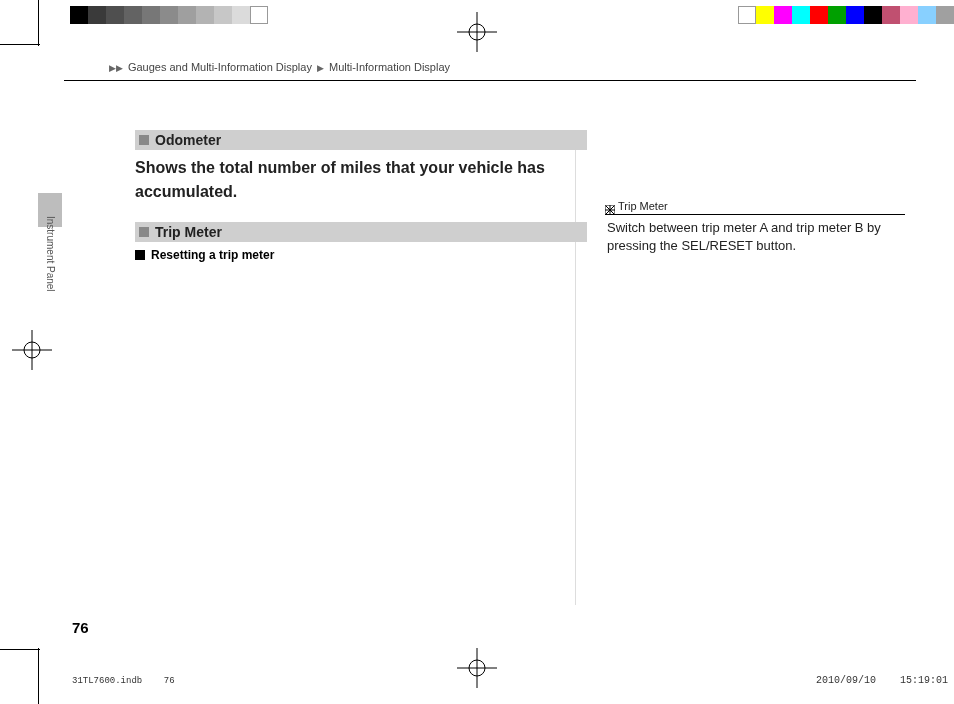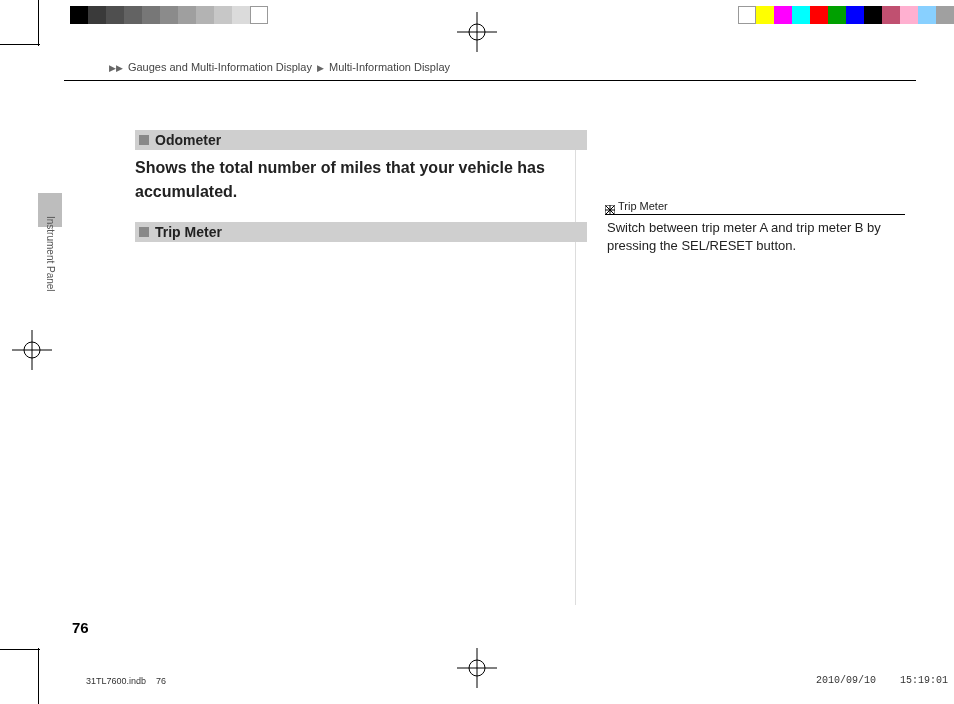--- a/index.html
+++ b/index.html
@@ -52,21 +52,21 @@
   .col-right-border { position: absolute; left: 575px; top: 130px; width: 1px; height: 475px; background: #ddd; }
 
   
   .page-num { position: absolute; left: 72px; top: 619px; font-size: 15px; font-weight: bold; } 
   .crop-top-h { position: absolute; left: 0; width: 40px; top: 44px; height: 1px; background: #000; }
   .crop-top-v { position: absolute; left: 38px; top: 0; height: 46px; width: 1px; background: #000; }
   .crop-bot-h { position: absolute; left: 0; width: 40px; bottom: 54px; height: 1px; background: #000; }
   .crop-bot-v { position: absolute; left: 38px; bottom: 0; height: 56px; width: 1px; background: #000; }
 
   
-  .imprint-left { position: absolute; left: 38px; bottom: 18px; font-size: 9px; color: #333; font-family: Liberation Sans, sans-serif; padding-left: 48px; }
+  .imprint-left { position: absolute; left: 24px; bottom: 18px; font-size: 9px; color: #333; font-family: Liberation Mono, monospace; padding-left: 48px; }
   .imprint-right { position: absolute; right: 6px; bottom: 18px; font-size: 10px; color: #333; font-family: "Courier New", monospace; }
 
 </style>
 </head>
 <body>
 
 <div class="colorbar-left" id="cbL">
     <div class="sw" style="background: rgb(0, 0, 0);"></div>
     <div class="sw" style="background: rgb(58, 58, 58);"></div>
     <div class="sw" style="background: rgb(79, 79, 79);"></div>
@@ -140,20 +140,24 @@
       <span class="sq"></span>
       <span class="ttl">Odometer</span>
     </div>
     <p class="body-text">Shows the total number of miles that your vehicle has accumulated.</p>
 
     <div class="sec-head">
       <span class="sq"></span>
       <span class="ttl">Trip Meter</span>
     </div>
 
+    <div class="sub-head">
+      <span class="sq2"></span>
+      <span class="sttl">Resetting a trip meter</span>
+    </div>
   </div>
   <div class="col-gap"></div>
   <div class="col-right">
     <div style="height:70px"></div>
     <div class="sidehead">
       <span class="sicon">
         <svg width="10" height="10" viewBox="0 0 10 10">
           <rect x="0" y="0" width="10" height="10" fill="none" stroke="#000" stroke-width="1"></rect>
           <line x1="0" y1="5" x2="10" y2="5" stroke="#000" stroke-width="1"></line>
           <line x1="5" y1="0" x2="5" y2="10" stroke="#000" stroke-width="1"></line>

